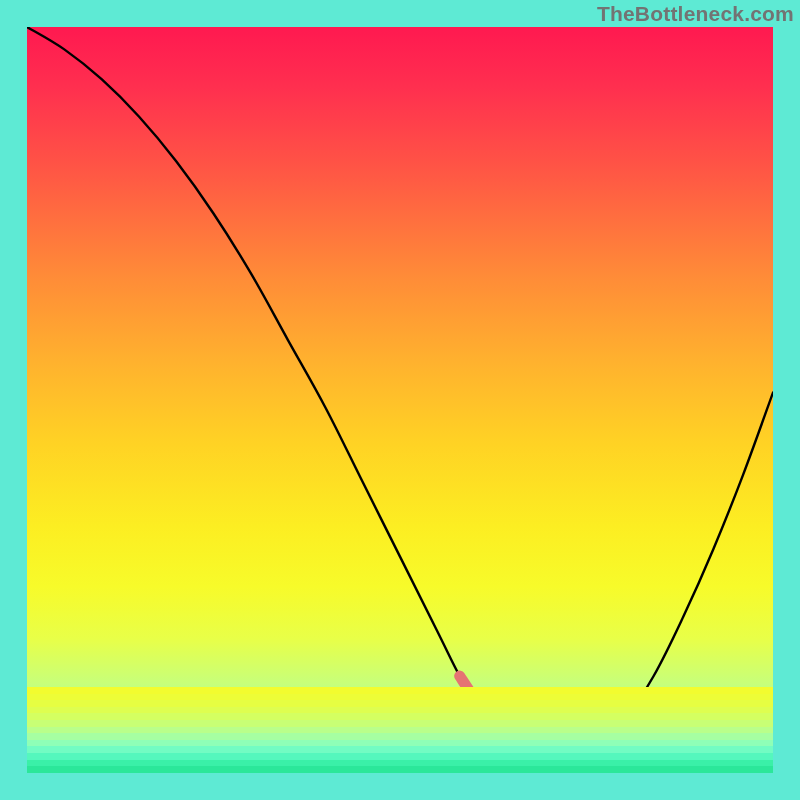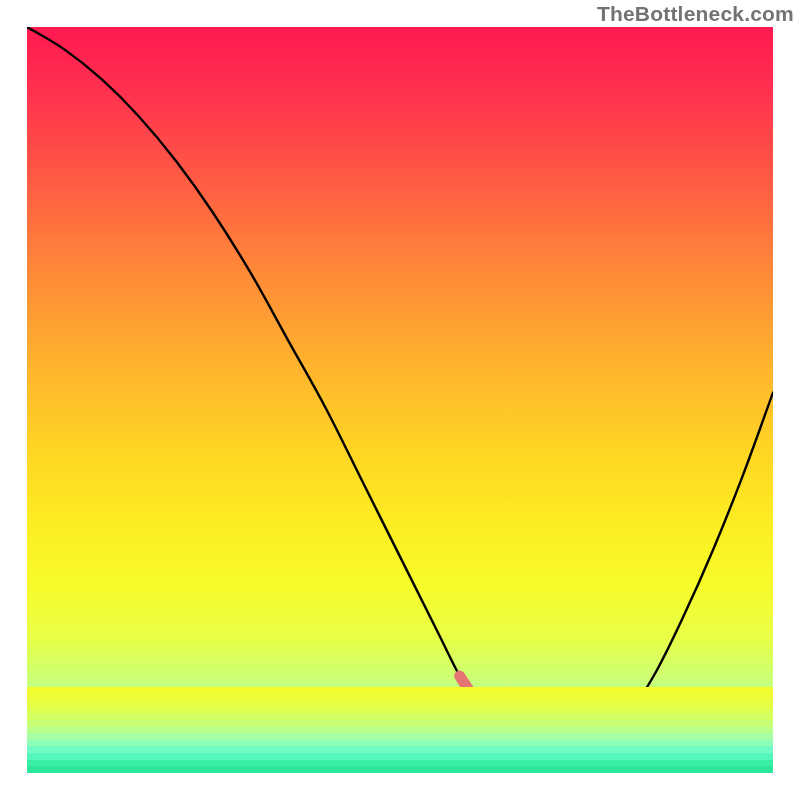--- a/index.html
+++ b/index.html
@@ -1,21 +1,21 @@
 <!DOCTYPE html>
 <html><head>
 <meta charset="utf-8">
 <style>
   * { margin: 0; padding: 0; box-sizing: border-box; }
   html, body { width: 800px; height: 800px; background: #000; overflow: hidden; }
   .stage {
     position: relative;
     width: 800px;
     height: 800px;
-    background: #ffffff;
+    background: #5eead4;
   }
   .plot-area {
     position: absolute;
     left: 27px;
     top: 27px;
     width: 746px;
     height: 746px;
   }
   .gradient-bg {
     position: absolute;

